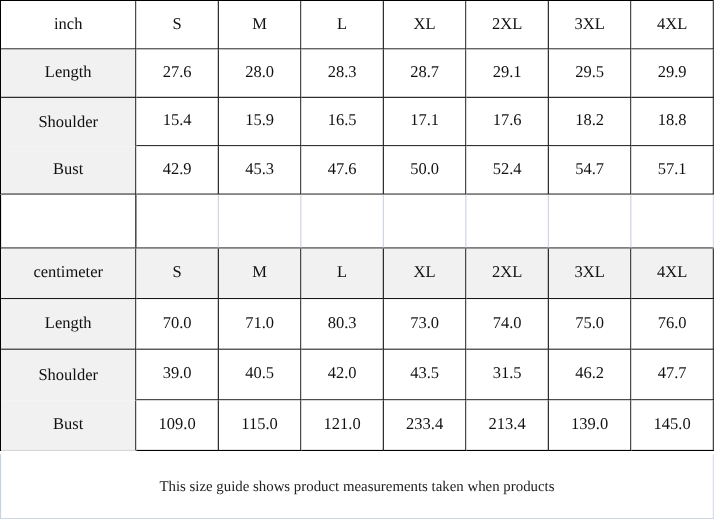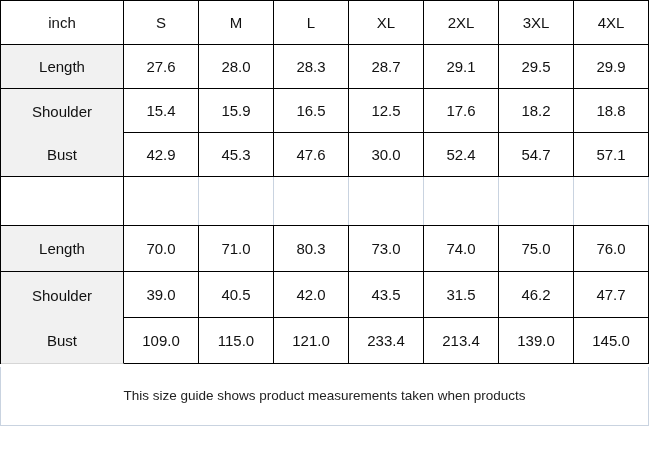--- a/index.html
+++ b/index.html
@@ -1,21 +1,21 @@
 <!DOCTYPE html>
 <html><head>
 <meta charset="utf-8">
 <style>
   html, body { margin: 0; padding: 0; background: #ffffff; }
   .canvas {
     position: relative;
     width: 649px;
     height: 472px;
     background: #ffffff;
-    font-family: Liberation Sans, sans-serif;
+    font-family: Liberation Serif, serif;
     color: #111111;
     overflow: hidden;
   }
   table.size-table {
     border-collapse: separate;
     border-spacing: 0;
     table-layout: fixed;
     width: 649px;
     border-left: 1px solid #000;
     border-top: 1px solid #000;
@@ -111,31 +111,31 @@
       <td>28.7</td>
       <td>29.1</td>
       <td>29.5</td>
       <td>29.9</td>
     </tr>
     <tr>
       <td class="g nbb">Shoulder</td>
       <td>15.4</td>
       <td>15.9</td>
       <td>16.5</td>
-      <td>12.5</td>
+      <td>17.1</td>
       <td>17.6</td>
       <td>18.2</td>
       <td>18.8</td>
     </tr>
     <tr>
       <td class="g">Bust</td>
       <td>42.9</td>
       <td>45.3</td>
       <td>47.6</td>
-      <td>30.0</td>
+      <td>50.0</td>
       <td>52.4</td>
       <td>54.7</td>
       <td>57.1</td>
     </tr>
   </tbody>
     </table>
 
   <div class="gap-row">
     <div class="gc first"></div>
     <div class="gc rest"></div>
@@ -152,20 +152,30 @@
       <col style="width:123px">
         <col style="width:75px">
         <col style="width:75px">
         <col style="width:75px">
       <col style="width:75px">
         <col style="width:75px">
         <col style="width:75px">
         <col style="width:75px">
     </colgroup>
     <tbody>
+        <tr>
+      <th class="g">centimeter</th>
+      <th class="g">S</th>
+      <th class="g">M</th>
+      <th class="g">L</th>
+      <th class="g">XL</th>
+      <th class="g">2XL</th>
+      <th class="g">3XL</th>
+      <th class="g">4XL</th>
+    </tr>
     <tr>
       <td class="g">Length</td>
       <td>70.0</td>
       <td>71.0</td>
       <td>80.3</td>
       <td>73.0</td>
       <td>74.0</td>
       <td>75.0</td>
       <td>76.0</td>
     </tr>

